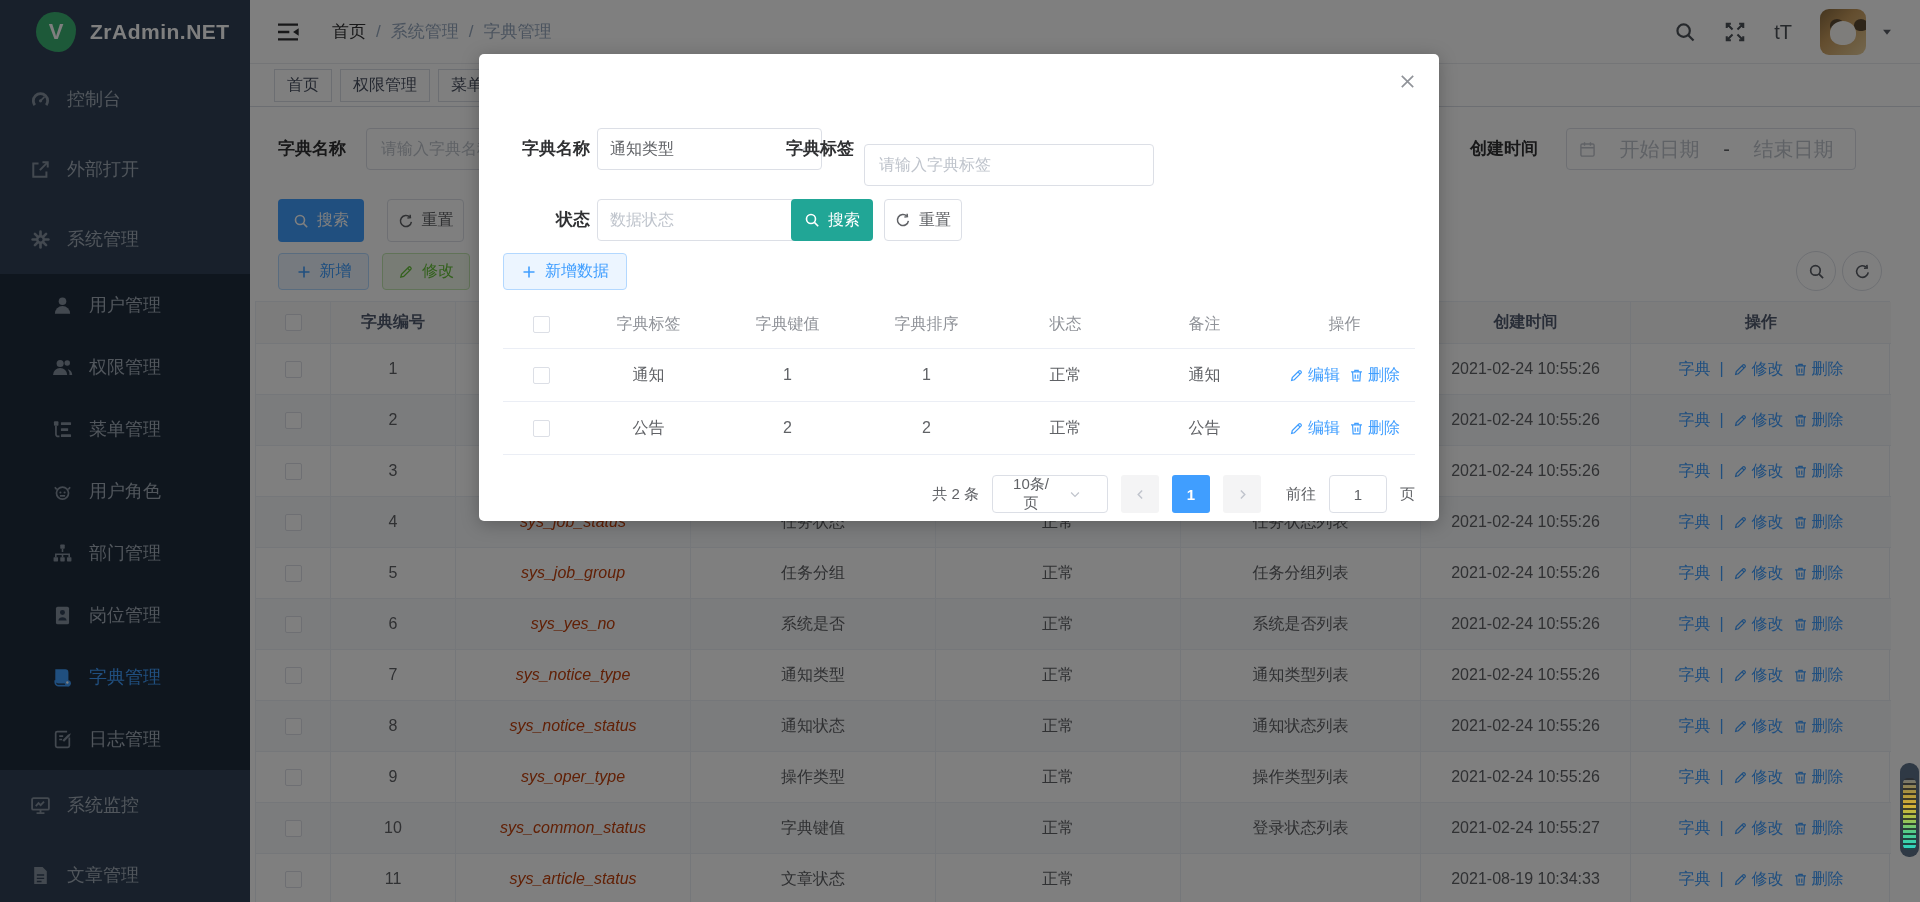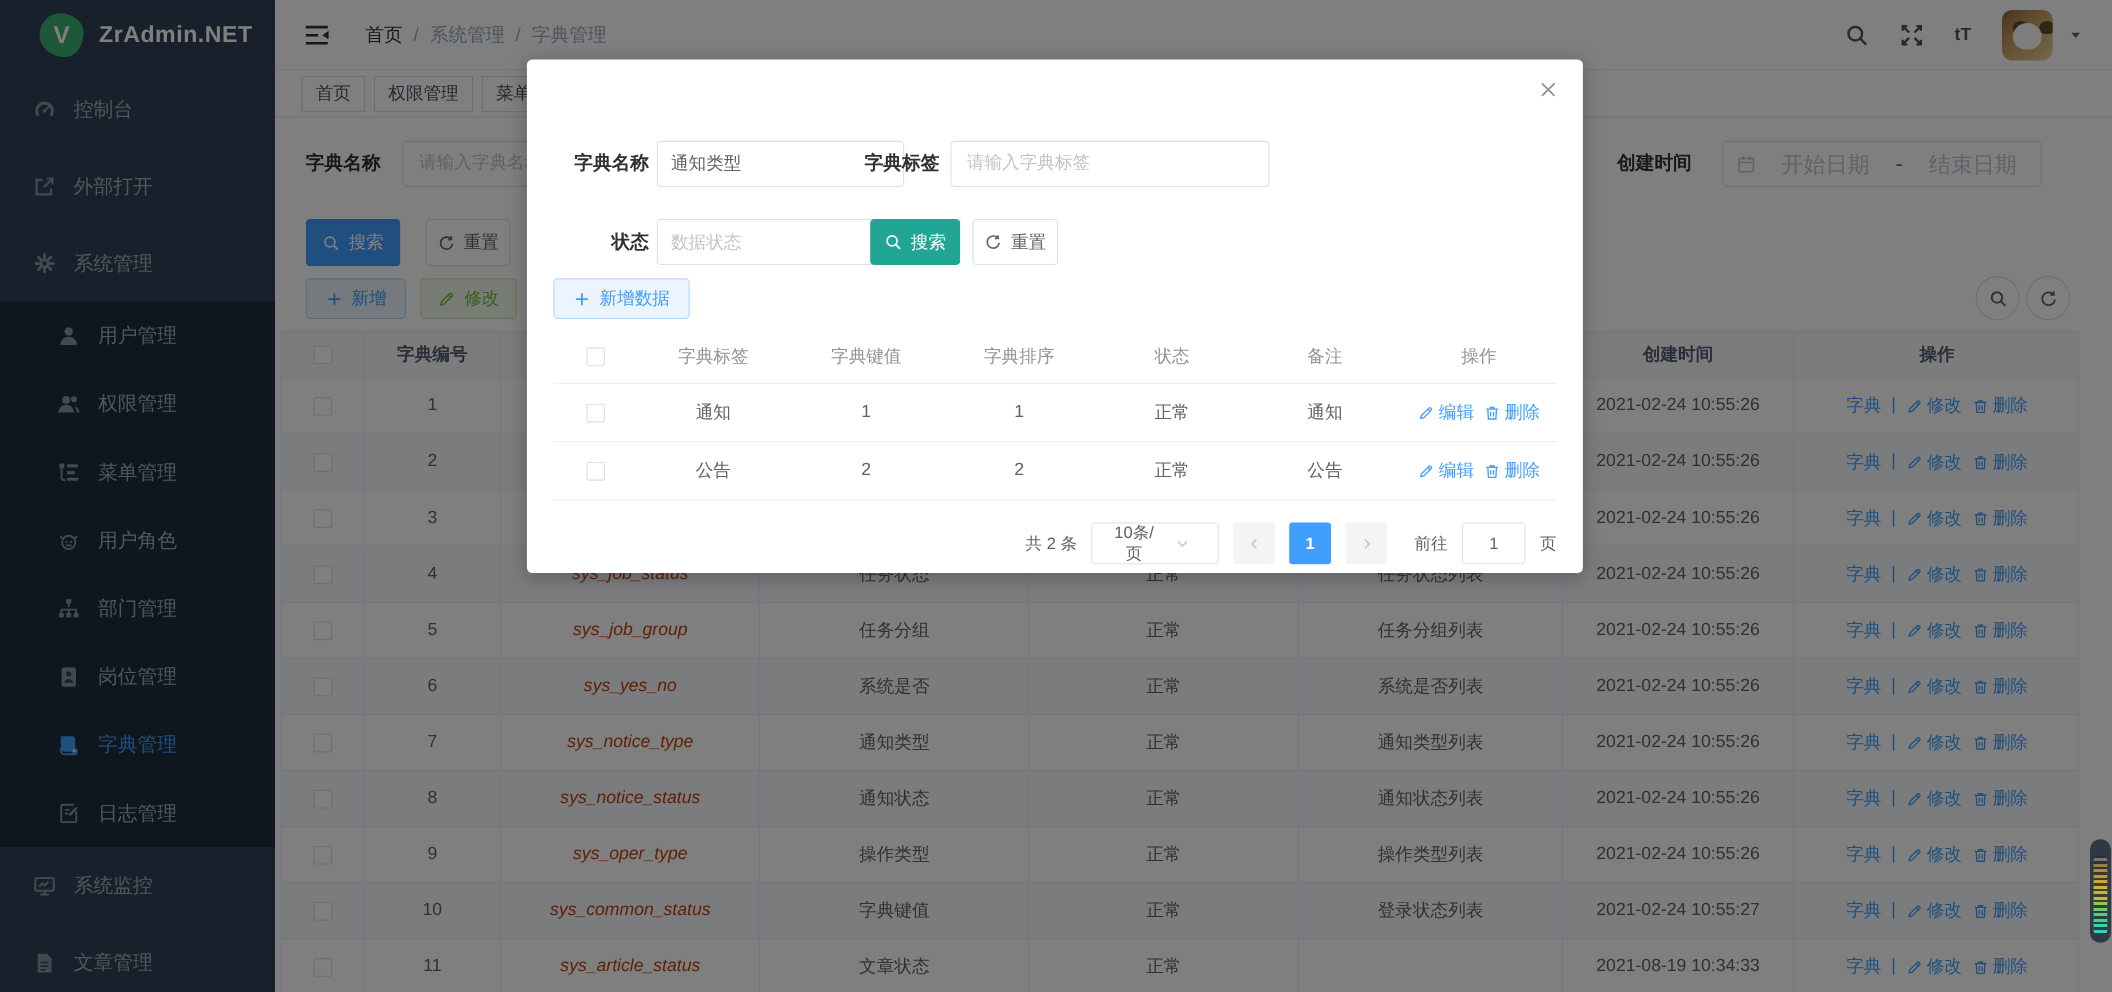--- a/index.html
+++ b/index.html
@@ -26,21 +26,21 @@
   .main { position:absolute; left:250px; top:0; width:1670px; height:902px; background:#f0f2f5; }
   .navbar { position:absolute; left:0; top:0; width:100%; height:64px; background:#fff; border-bottom:1px solid #e8eaee;
             display:flex; align-items:center; padding:0 26px; }
   .hamburger { width:24px; height:22px; color:#303133; cursor:pointer; }
   .breadcrumb { display:flex; align-items:center; margin-left:32px; font-size:17px; }
   .crumb-home { color:#303133; cursor:pointer; }
   .crumb-sep { color:#97a8be; margin:0 10px; }
   .crumb { color:#97a8be; }
   .nav-right { margin-left:auto; display:flex; align-items:center; gap:28px; }
   .nav-icon { width:22px; height:22px; color:#4d5259; cursor:pointer; }
-  .font-icon { font-size:16px; font-weight:bold; color:#4d5259; cursor:pointer; line-height:1; }
+  .font-icon { font-size:20px; font-weight:normal; color:#4d5259; cursor:pointer; line-height:1; }
   .avatar { width:46px; height:46px; border-radius:9px; cursor:pointer; overflow:hidden; position:relative;
             background:linear-gradient(135deg,#8a6b3f 0%,#c79b5d 40%,#e7cf9d 100%); }
   .avatar::before { content:""; position:absolute; left:10px; top:12px; width:26px; height:24px; background:#fdfbf7;
             border-radius:50% 50% 45% 45%; box-shadow:-6px -8px 0 -6px #5d4a33, 18px -8px 0 -6px #5d4a33; }
   .avatar-caret { width:14px; height:14px; color:#5a5e66; margin-left:-14px; cursor:pointer; }
 
   .tags { position:absolute; left:0; top:64px; width:100%; height:43px; background:#fff; border-bottom:1px solid #d8dce5;
           display:flex; align-items:center; padding-left:24px; gap:8px; }
   .tab { height:33px; padding:0 12px; border:1px solid #d8dce5; background:#fff; display:flex; align-items:center; gap:8px;
          font-size:16px; color:#495060; cursor:pointer; }
@@ -847,21 +847,21 @@
     <div class="dlg-label" style="left:0; top:74px; width:111px;">字典名称</div>
     <div class="selectbox" style="left:118px; top:74px; width:225px;">
       <span class="val">通知类型</span>
       <span class="chev">
           <svg viewBox="0 0 16 16" fill="none" stroke="currentColor" stroke-width="1.5">
             <path d="M3.2 5.5L8 10.3l4.8-4.8"></path>
           </svg>
         </span>
     </div>
     <div class="dlg-label" style="left:258px; top:74px; width:117px;">字典标签</div>
-    <input class="f-input" style="left: 385px; top: 74px; width: 290px; position: absolute;" placeholder="请输入字典标签">
+    <input class="f-input" style="left: 385px; top: 90px; width: 290px; position: absolute;" placeholder="请输入字典标签">
 
     <div class="dlg-label" style="left:0; top:145px; width:111px;">状态</div>
     <div class="selectbox" style="left:118px; top:145px; width:225px;">
       <span class="ph">数据状态</span>
       <span class="chev">
           <svg viewBox="0 0 16 16" fill="none" stroke="currentColor" stroke-width="1.5">
             <path d="M3.2 5.5L8 10.3l4.8-4.8"></path>
           </svg>
         </span>
     </div>

